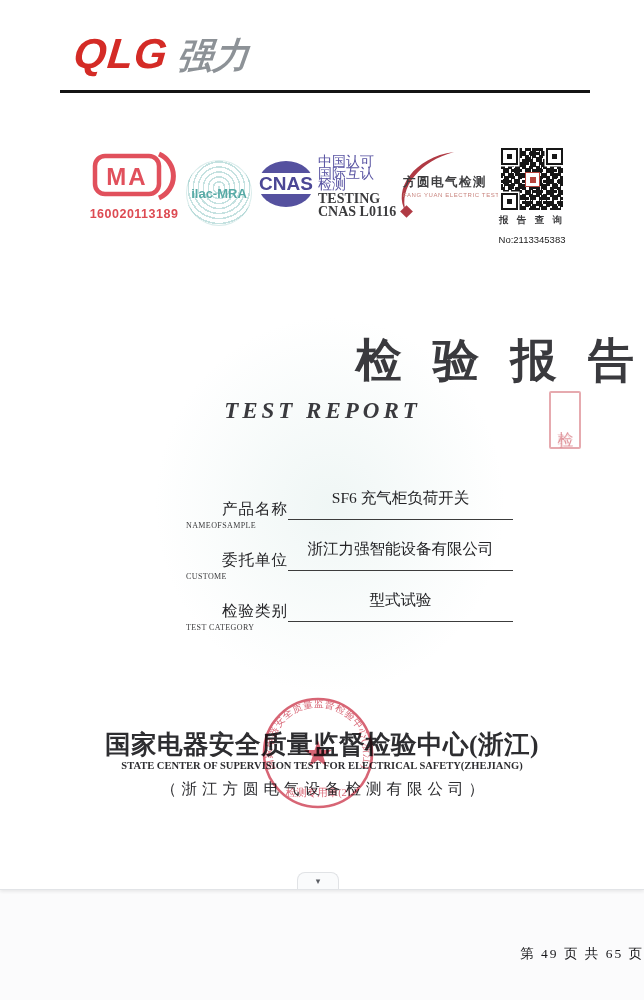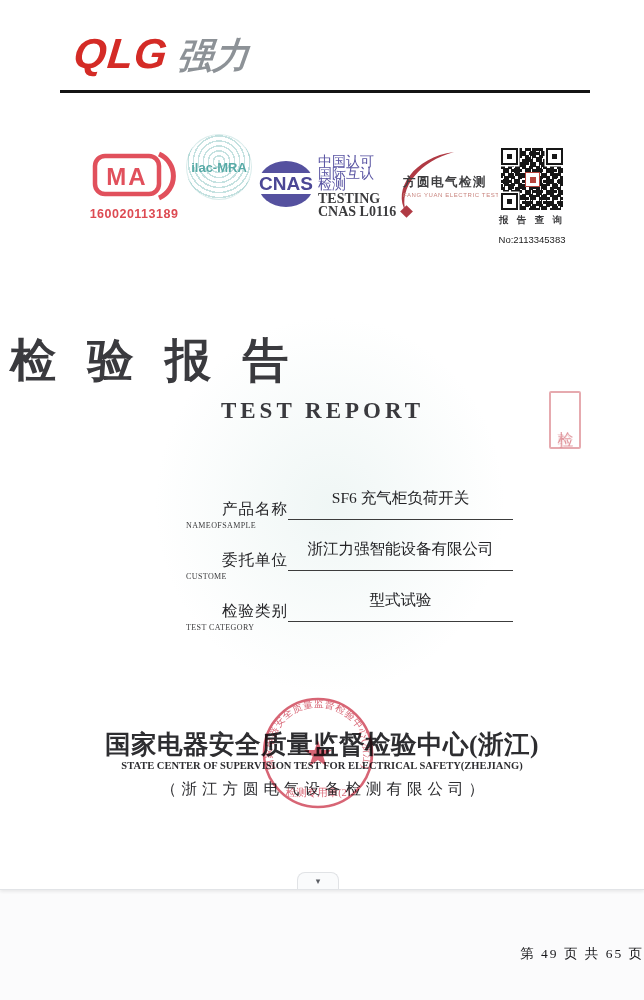--- a/index.html
+++ b/index.html
@@ -19,21 +19,21 @@
   
   .logo{position:absolute;left:74px;top:30px;display:flex;align-items:baseline;gap:9px;
     font-family:"Liberation Sans","DejaVu Sans",sans-serif;font-style:italic;font-weight:bold;}
   .logo-en{font-size:42px;color:#d42b26;letter-spacing:1px;transform:skewX(-6deg);}
   .logo-cn{font-size:36px;color:#8d9297;transform:skewX(-6deg);}
   .toprule{position:absolute;left:60px;top:90px;width:530px;height:3px;background:#141414;}
   
   .cma{position:absolute;left:86px;top:150px;width:96px;text-align:center;}
   .cma-num{margin-top:1px;font-family:"Liberation Sans",sans-serif;font-weight:bold;
     font-size:12.5px;color:#dd4a52;letter-spacing:.5px;}
-  .ilac{position:absolute;left:186px;top:134px;width:66px;height:66px;border-radius:50%;
+  .ilac{position:absolute;left:186px;top:160px;width:66px;height:66px;border-radius:50%;
     background:repeating-radial-gradient(circle at 50% 42%,rgba(102,178,175,.38) 0 1.5px,rgba(255,255,255,0) 1.5px 5px);
     box-shadow:inset 0 0 0 1px rgba(102,178,175,.25);
     display:flex;align-items:center;justify-content:center;}
   .ilac span{font-family:"Liberation Sans",sans-serif;font-weight:bold;font-size:13px;color:#57aaa6;}
   .cnas-logo{position:absolute;left:255px;top:158px;}
   .cnas-text{position:absolute;left:318px;top:156px;line-height:11.5px;
     font-family:Liberation Serif, serif;font-size:14px;}
   .cnas-text .cn{color:#5853a2;}
   .cnas-text .en{color:#3c3c3e;font-weight:bold;margin-top:2px;}
   .fy{position:absolute;left:386px;top:148px;width:102px;height:80px;}
@@ -50,24 +50,24 @@
   .fp{position:absolute;width:13px;height:13px;border:2.5px solid #161616;background:#fff;
     box-shadow:0 0 0 1.5px #fff;display:flex;align-items:center;justify-content:center;}
   .fp::before{content:"";width:5px;height:5px;background:#161616;}
   .fp.tl{left:0;top:0;} .fp.tr{right:0;top:0;} .fp.bl{left:0;bottom:0;}
   .qrlogo{position:absolute;left:24px;top:24px;width:13px;height:13px;background:#fff;
     border:1px solid #b8443c;display:flex;align-items:center;justify-content:center;}
   .qrlogo::before{content:"";width:6px;height:6px;background:#b8443c;}
   .qr-cap{margin-top:4px;font-size:9.5px;font-weight:bold;color:#3c3c3e;letter-spacing:3px;}
   .qr-no{font-family:"Liberation Sans",sans-serif;font-size:9.5px;color:#222;margin-top:7px;}
   
-  .title-cn{position:absolute;left:0;top:330px;width:644px;text-align:left;
+  .title-cn{position:absolute;left:0;top:330px;width:644px;text-align:right;
     font-size:46px;font-weight:700;color:#3a3a3e;letter-spacing:10px;padding-left:10px;box-sizing:border-box;}
   .title-en{position:absolute;left:0;top:398px;width:644px;text-align:center;
-    font-size:23px;font-weight:700;color:#3a3a3e;letter-spacing:4px;padding-left:1px;box-sizing:border-box;}
+    font-size:23px;font-weight:700;color:#3a3a3e;letter-spacing:4px;padding-left:1px;box-sizing:border-box;font-style:italic;}
   .side-stamp{position:absolute;left:549px;top:391px;width:28px;height:54px;
     border:2px solid rgba(205,85,96,.5);border-radius:2px;
     writing-mode:vertical-rl;text-orientation:upright;
     display:flex;align-items:center;justify-content:center;
     font-size:16px;color:rgba(205,85,96,.55);letter-spacing:2px;}
   .side-stamp .c2{color:rgba(205,85,96,.22);}
   
   .fields{position:absolute;left:186px;top:488px;width:327px;}
   .frow{margin-bottom:5px;}
   .fline{display:flex;align-items:flex-end;}

